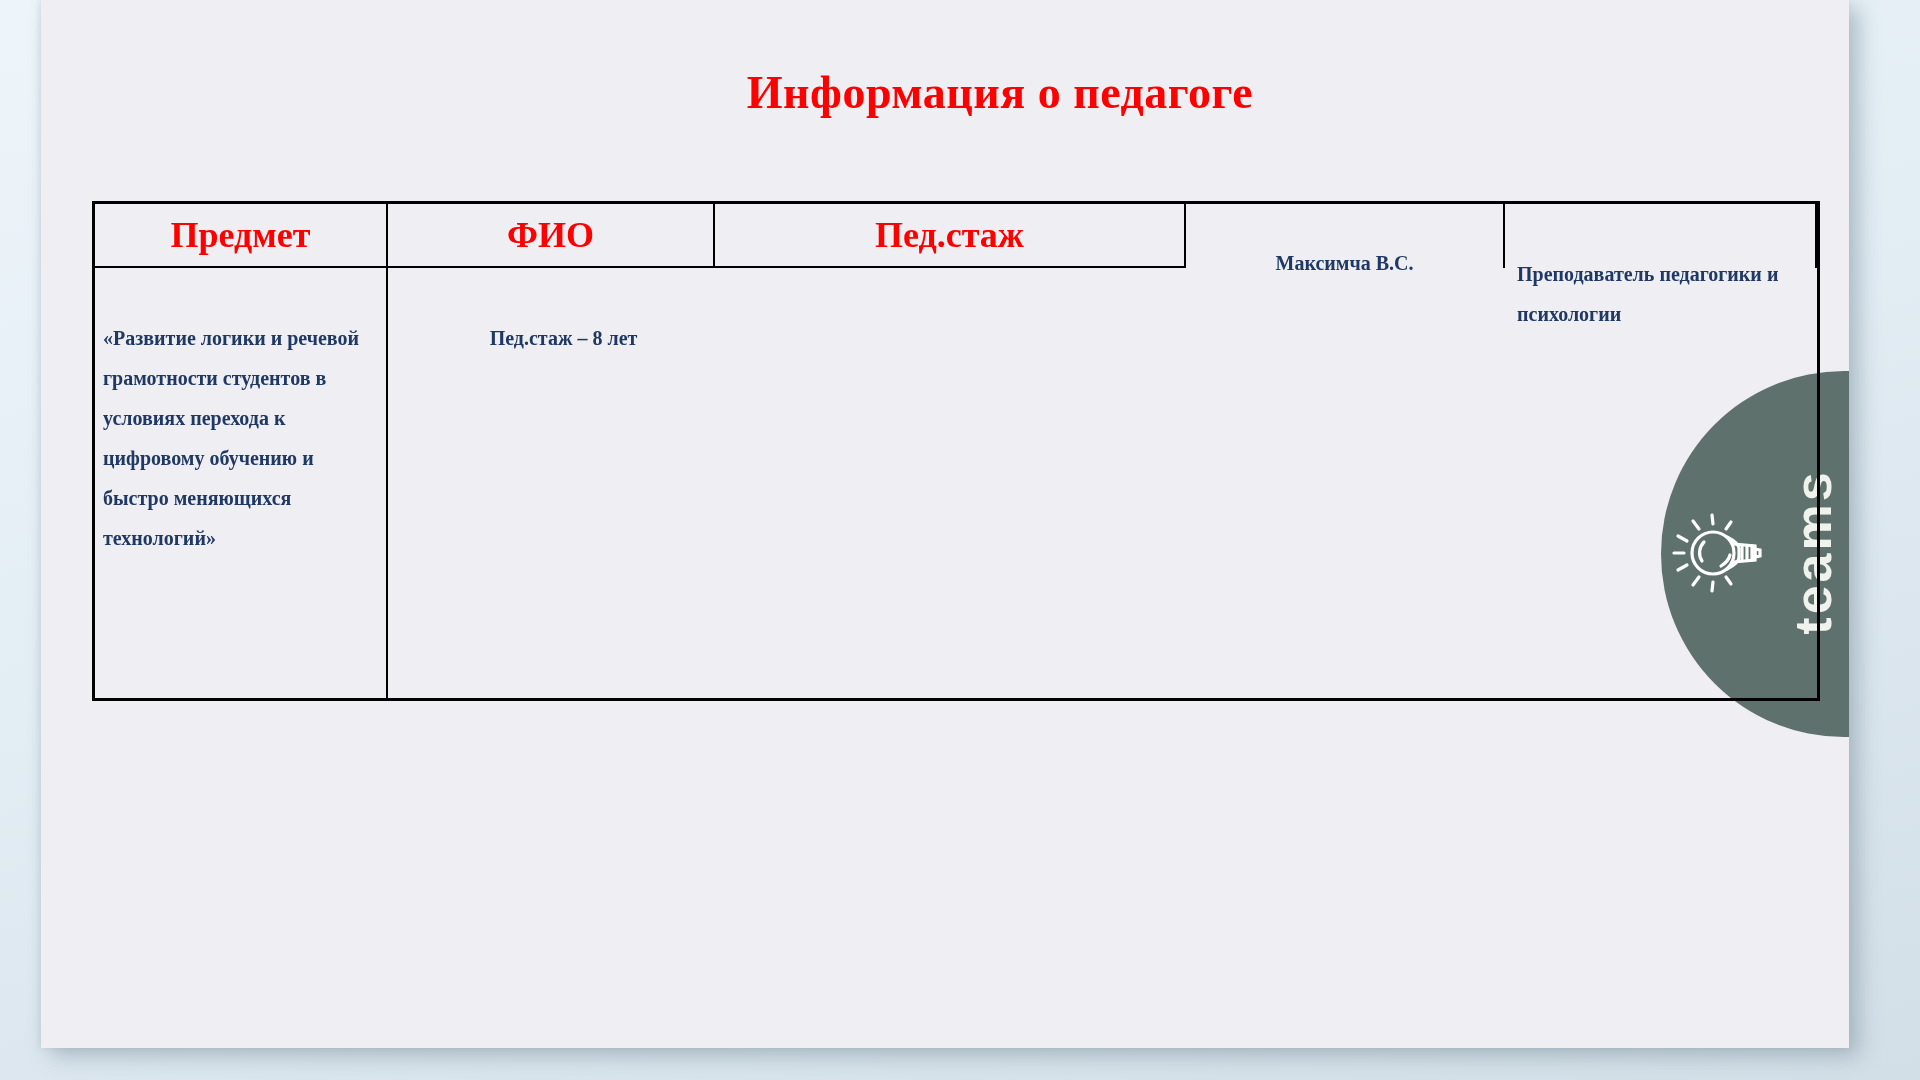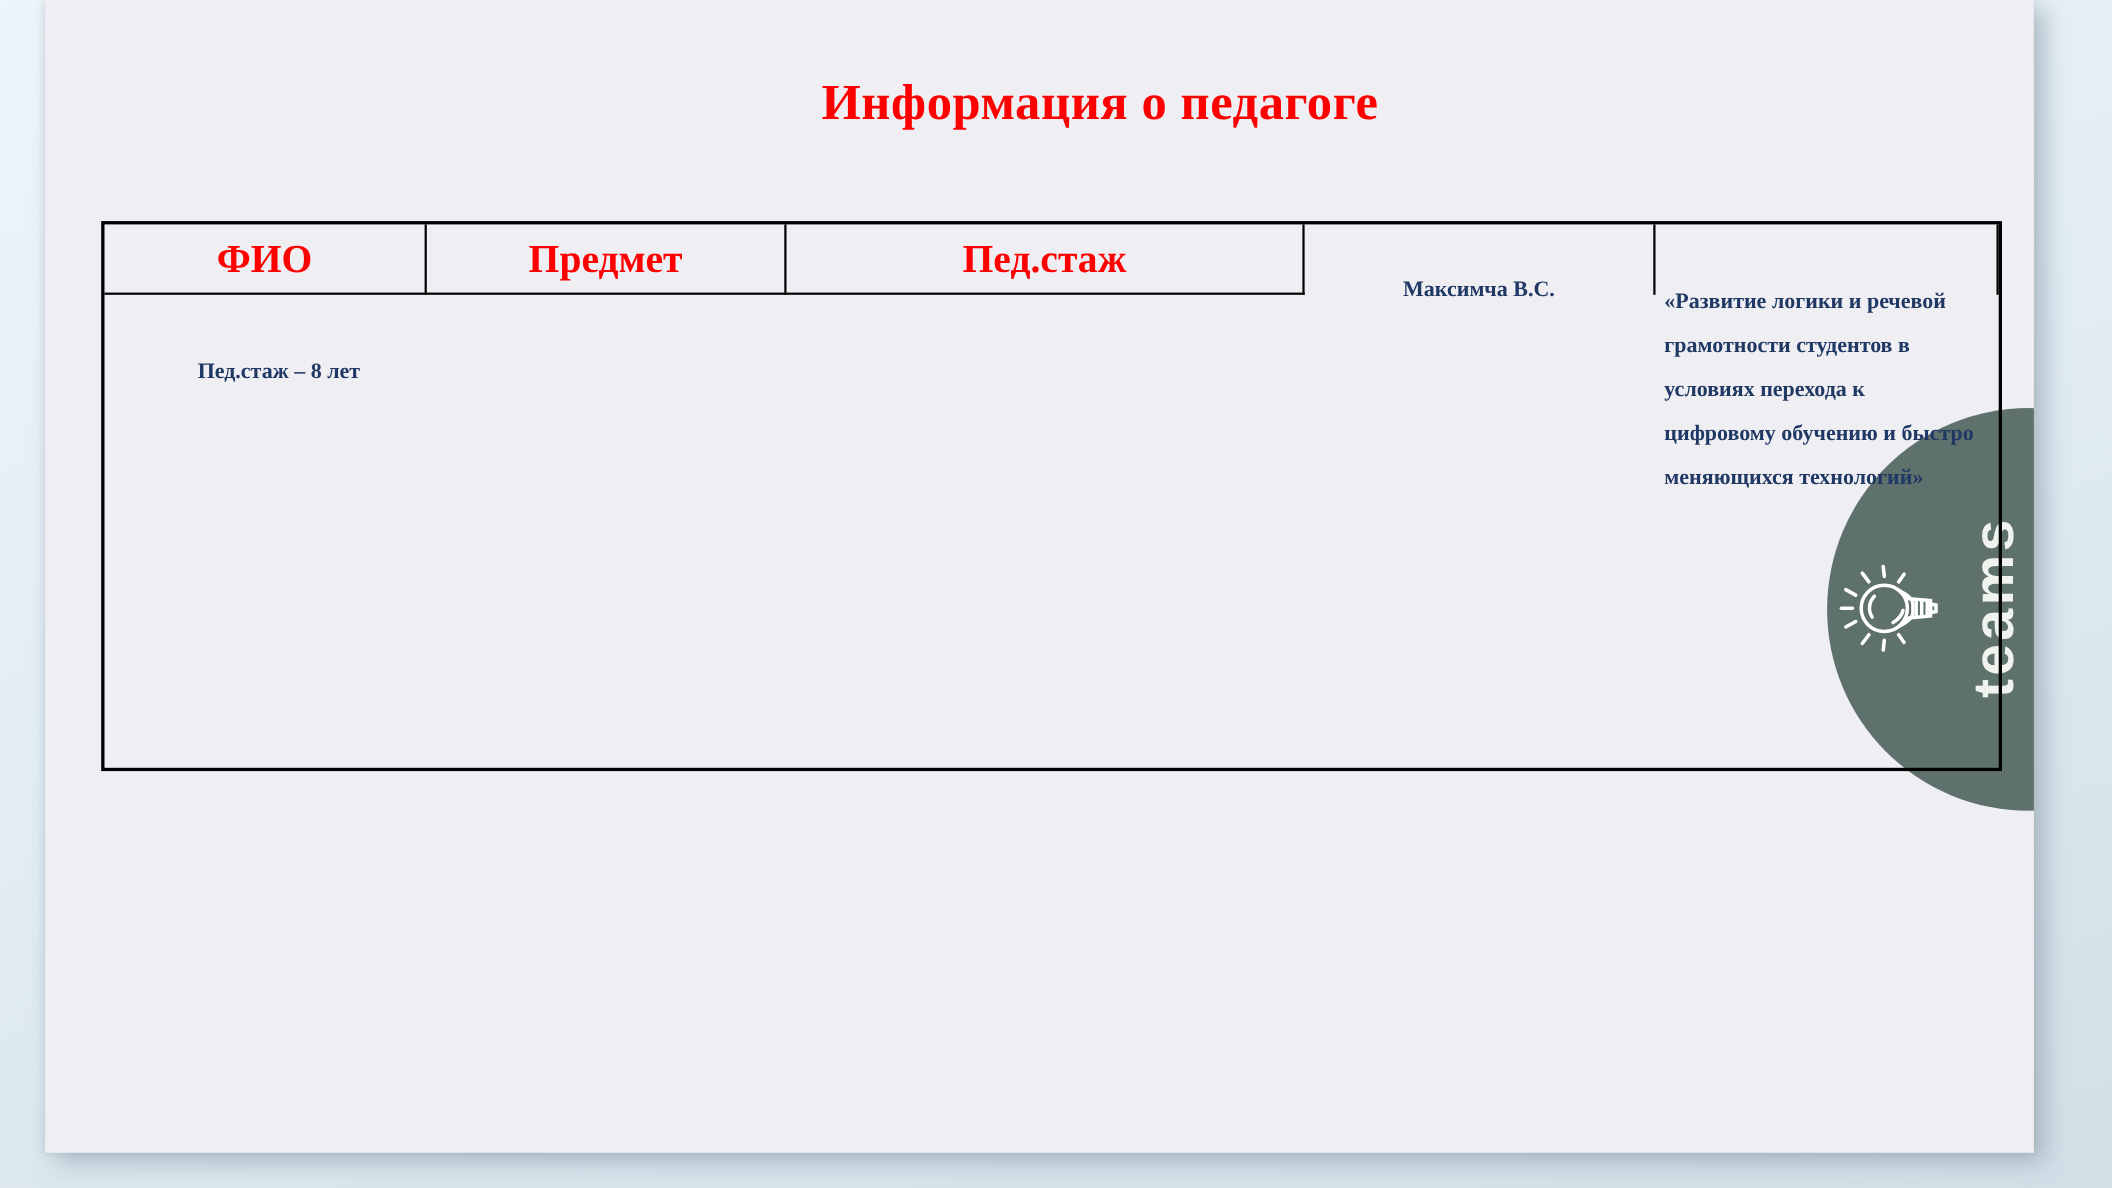--- a/index.html
+++ b/index.html
@@ -93,22 +93,22 @@
         <line x1="30" y1="66" x2="24" y2="74"></line>
         <line x1="44" y1="71" x2="43" y2="80"></line>
         <line x1="57" y1="66" x2="62" y2="73"></line>
         <line x1="57" y1="18" x2="62" y2="11"></line>
       </g>
     </svg>
     <div class="teams-label">teams</div>
   </div>
 
   <div class="info-table">
+    <div class="hcell">Предмет</div>
     <div class="hcell">ФИО</div>
-    <div class="hcell">Предмет</div>
     <div class="hcell">Пед.стаж</div>
 
     <div class="bcell cell-fio">
       <div class="teacher-name">Максимча В.С.</div>
       <svg class="photo" viewBox="0 0 227 296">
         <defs>
           <linearGradient id="pbg" x1="0" y1="0" x2="0" y2="1">
             <stop offset="0" stop-color="#dcdbd9"></stop>
             <stop offset="1" stop-color="#cfceca"></stop>
           </linearGradient>
@@ -138,17 +138,18 @@
           <circle cx="107" cy="220" r="4"></circle>
             <circle cx="119" cy="230" r="4"></circle>
           <circle cx="107" cy="242" r="4"></circle>
             <circle cx="119" cy="254" r="4"></circle>
           <circle cx="107" cy="266" r="4"></circle>
             <circle cx="119" cy="278" r="4"></circle>
         </g>
       </svg>
     </div>
 
+    <div class="bcell cell-subject">Преподаватель педагогики и психологии</div>
     <div class="bcell cell-problem">«Развитие логики и речевой грамотности студентов в условиях перехода к цифровому обучению и быстро меняющихся технологий»</div>
     <div class="bcell cell-exp">Пед.стаж – 8 лет</div>
   </div>
 
 </div>
 
 </body></html>

